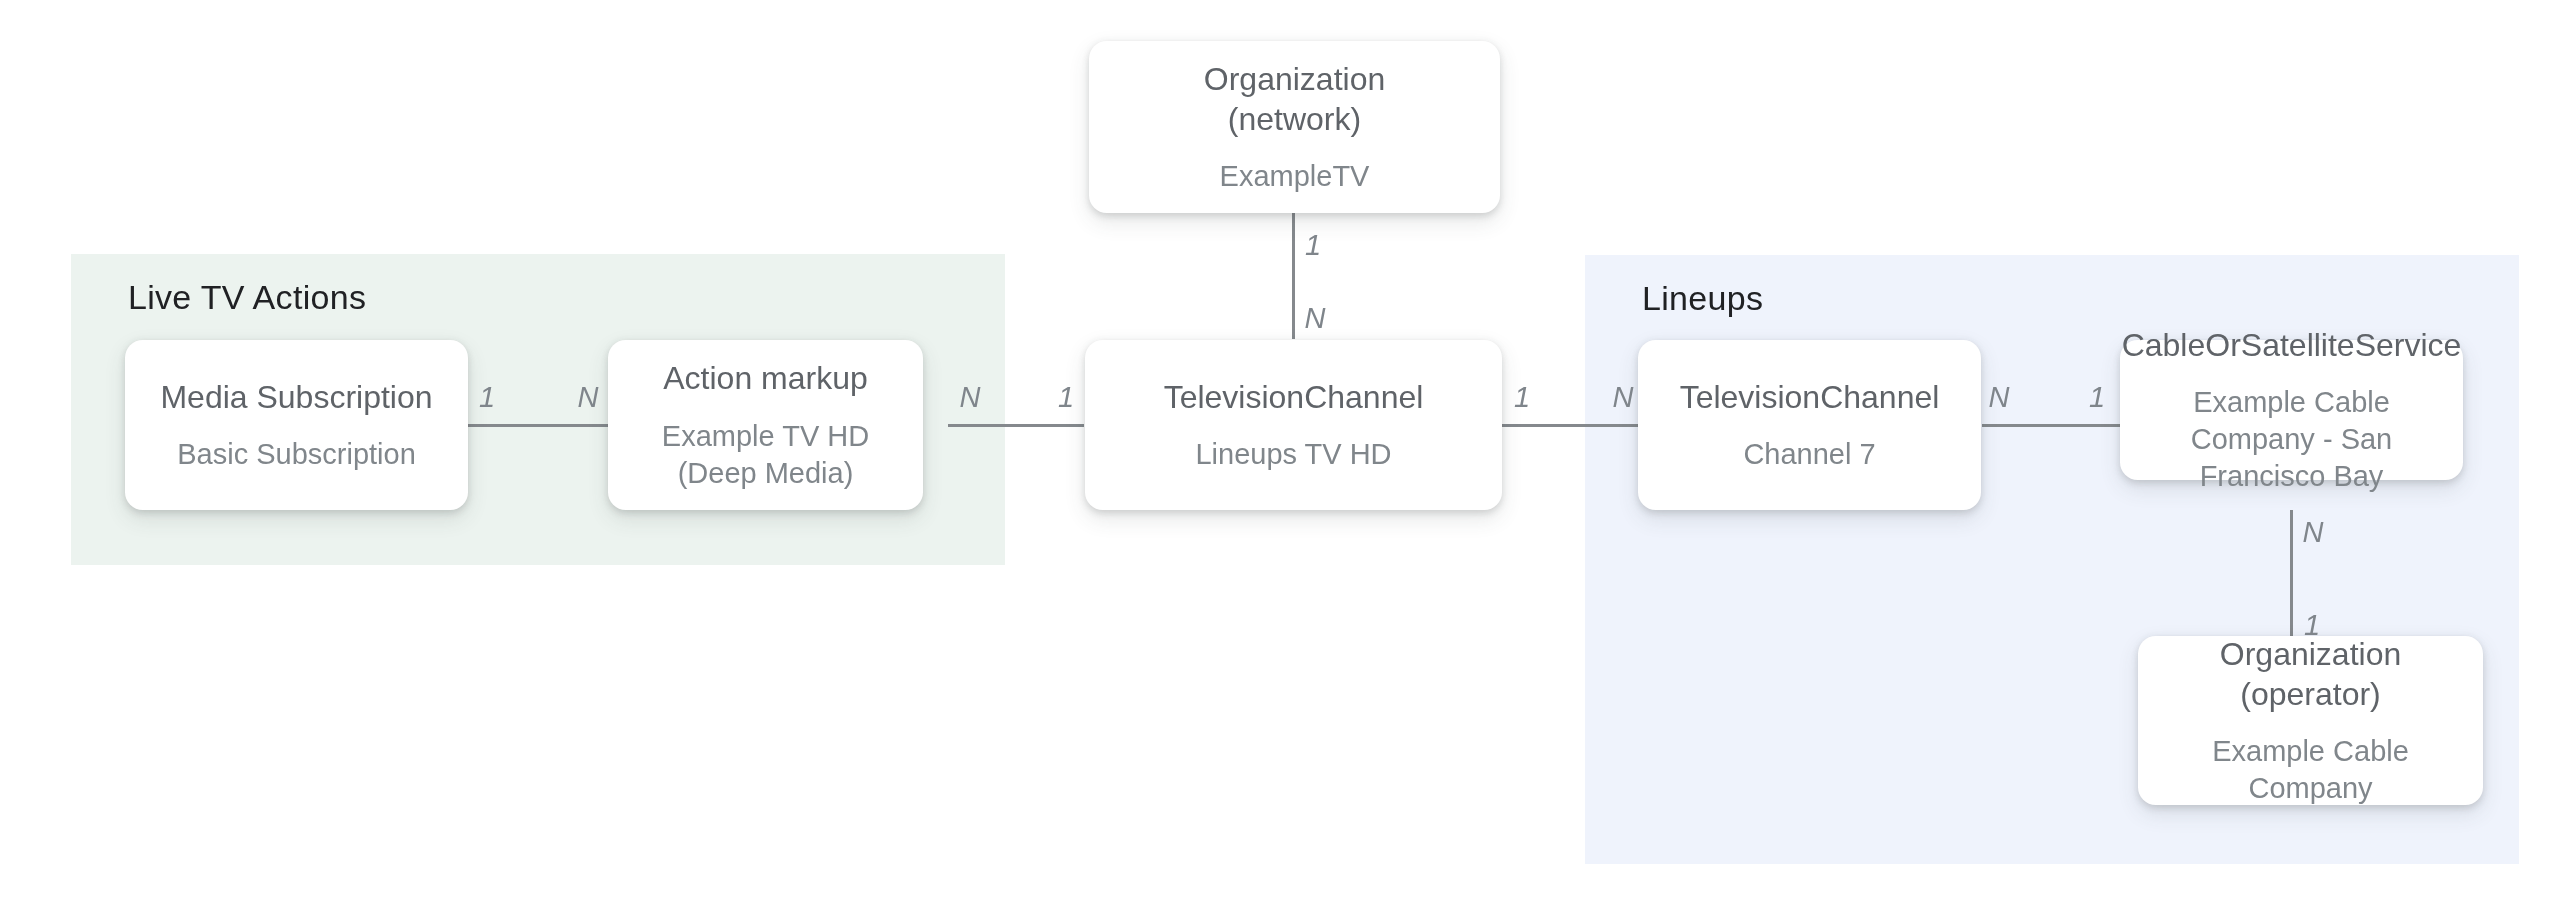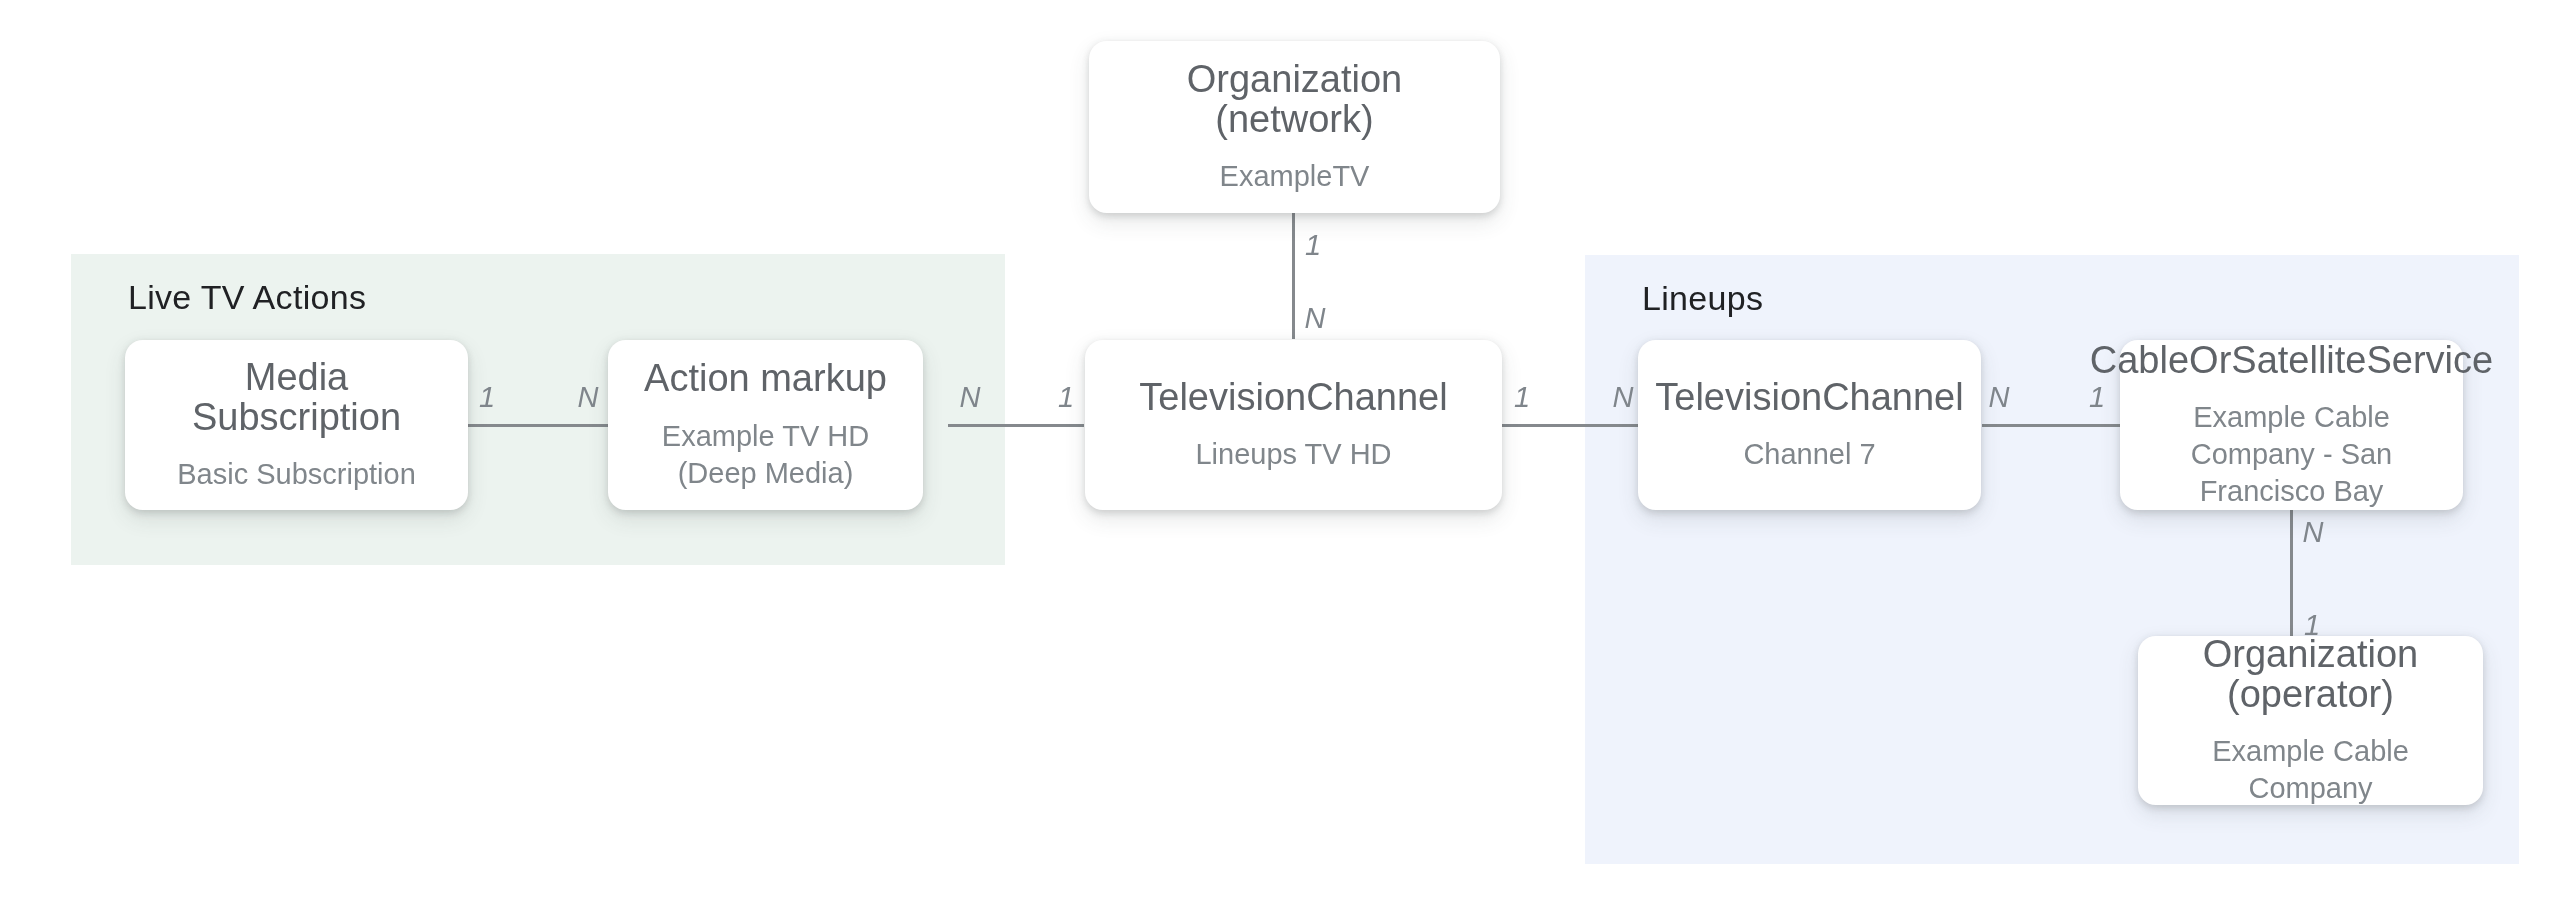--- a/index.html
+++ b/index.html
@@ -18,42 +18,42 @@
     font-size:34px; line-height:41px; color:#202124;
     letter-spacing:0.3px; white-space:nowrap;
   }
   .node {
     position:absolute; z-index:2;
     background:#ffffff; border-radius:17.7px;
     box-shadow:0 2.7px 7px rgba(60,64,67,0.18), 0 8.8px 21px rgba(60,64,67,0.12);
     display:flex; flex-direction:column; align-items:center; justify-content:center;
     gap:19.5px; text-align:center;
   }
-  .node-title { font-size:38px; line-height:40px; color:#5F6368; padding:0 14px; }
+  .node-title { font-size:32px; line-height:40px; color:#5F6368; padding:0 14px; }
   .node-subtitle { font-size:29px; line-height:37px; color:#80868B; padding:0 19.5px; }
   .line { position:absolute; background:#85898D; z-index:1; }
   #line-network-broadcast   { left:1292px; top:212px; width:2.7px;  height:127px; }
   #line-subscription-action { left:468px;  top:424px; width:140px; height:2.7px; }
   #line-action-broadcast    { left:948px; top:424px; width:136px; height:2.7px; }
   #line-broadcast-channel   { left:1501px; top:424px; width:137px; height:2.7px; }
   #line-channel-cable       { left:1982px; top:424px; width:138px; height:2.7px; }
   #line-cable-operator      { left:2290px; top:510px; width:2.7px;  height:127px; }
   .cardinality {
     position:absolute; z-index:3;
     transform:translate(-50%,-50%);
     font-size:29px; font-style:italic; color:#7F858B;
     white-space:nowrap;
   }
   
   #node-organization-network      { left:1089px; top:41px;  width:411px; height:172px; }
   #node-media-subscription        { left:125px;  top:340px; width:343px; height:170px; }
   #node-action-markup             { left:608px;  top:340px; width:315px; height:170px; }
   #node-broadcast-service         { left:1085px; top:340px; width:417px; height:170px; }
   #node-television-channel        { left:1638px; top:340px; width:343px; height:170px;text-align:right; }
-  #node-cable-or-satellite-service{ left:2120px; top:340px; width:343px; height:170px; }
+  #node-cable-or-satellite-service{ left:2120px; top:340px; width:343px; height:140px; }
   #node-organization-operator     { left:2120px; top:636px; width:345px; height:169px;margin-left:18px; }
   
   #card-net-1    { left:1313px; top:245px; }
   #card-net-n    { left:1315px; top:318px; }
   #card-sub-1    { left:487px;  top:397px; }
   #card-sub-n    { left:588px;  top:397px; }
   #card-act-n    { left:970px; top:397px; }
   #card-act-1    { left:1066px; top:397px; }
   #card-bro-1    { left:1522px; top:397px; }
   #card-bro-n    { left:1623px; top:397px; }

